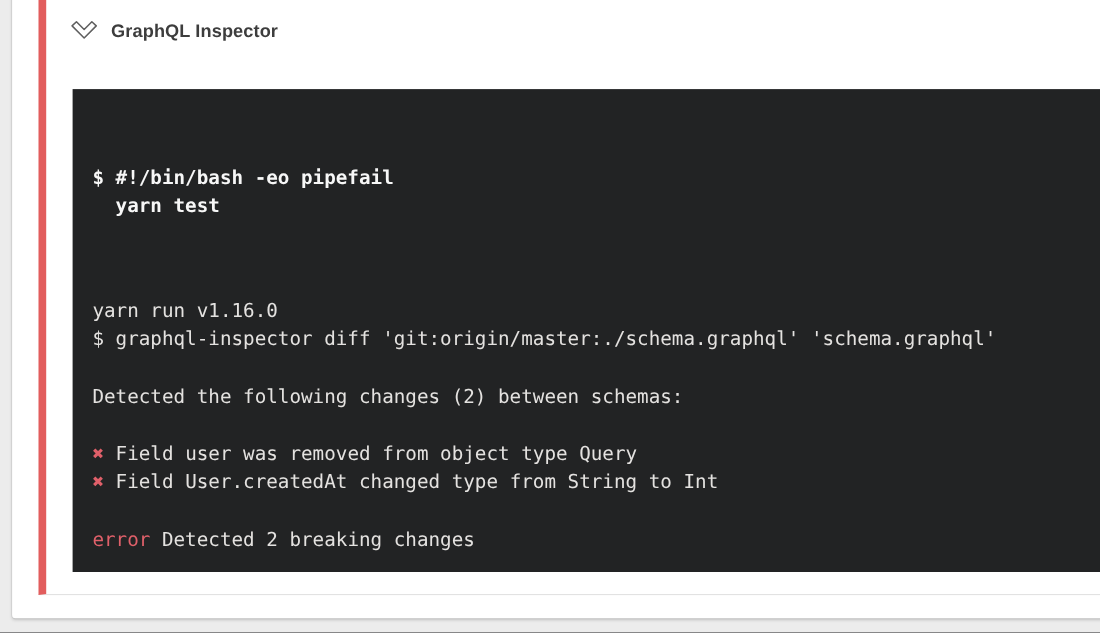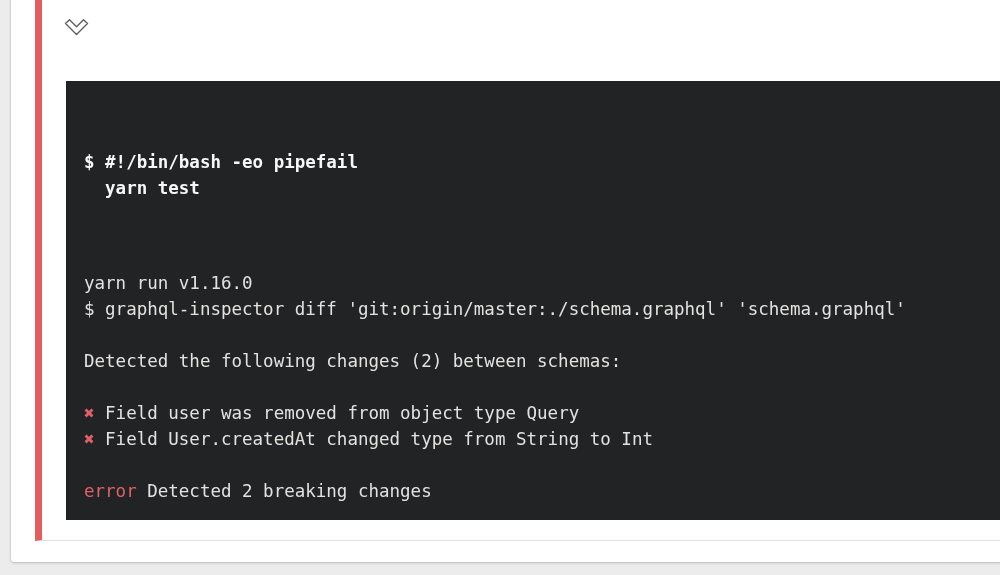--- a/index.html
+++ b/index.html
@@ -80,20 +80,21 @@
 </head>
 <body>
 
 <div class="panel">
   <div class="step-card">
 
     <div class="step-header">
       <svg class="chevron" viewBox="0 0 27 24" xmlns="http://www.w3.org/2000/svg">
         <path d="M2.5 6.5 L13.5 17.5 L24.5 6.5 L20.5 2.8 L13.5 9.8 L6.5 2.8 Z" fill="none" stroke="#5f5f5f" stroke-width="1.4" stroke-linejoin="round"></path>
       </svg>
+      <span class="step-title">GraphQL Inspector</span>
     </div>
 
     <div class="terminal">
       <div class="cmd-block"><div class="line">$ #!/bin/bash -eo pipefail</div><div class="line">  yarn test</div></div>
       <div class="out-block"><div class="line"><span>yarn run v1.16.0</span></div><div class="line"><span>$ graphql-inspector diff 'git:origin/master:./schema.graphql' 'schema.graphql'</span></div><div class="line">&nbsp;</div><div class="line"><span>Detected the following changes (2) between schemas:</span></div><div class="line">&nbsp;</div><div class="line"><span class="seg-red">✖</span><span> Field user was removed from object type Query</span></div><div class="line"><span class="seg-red">✖</span><span> Field User.createdAt changed type from String to Int</span></div><div class="line">&nbsp;</div><div class="line"><span class="seg-red">error</span><span> Detected 2 breaking changes</span></div><div class="line">&nbsp;</div></div>
     </div>
 
   </div>
 </div>
 

